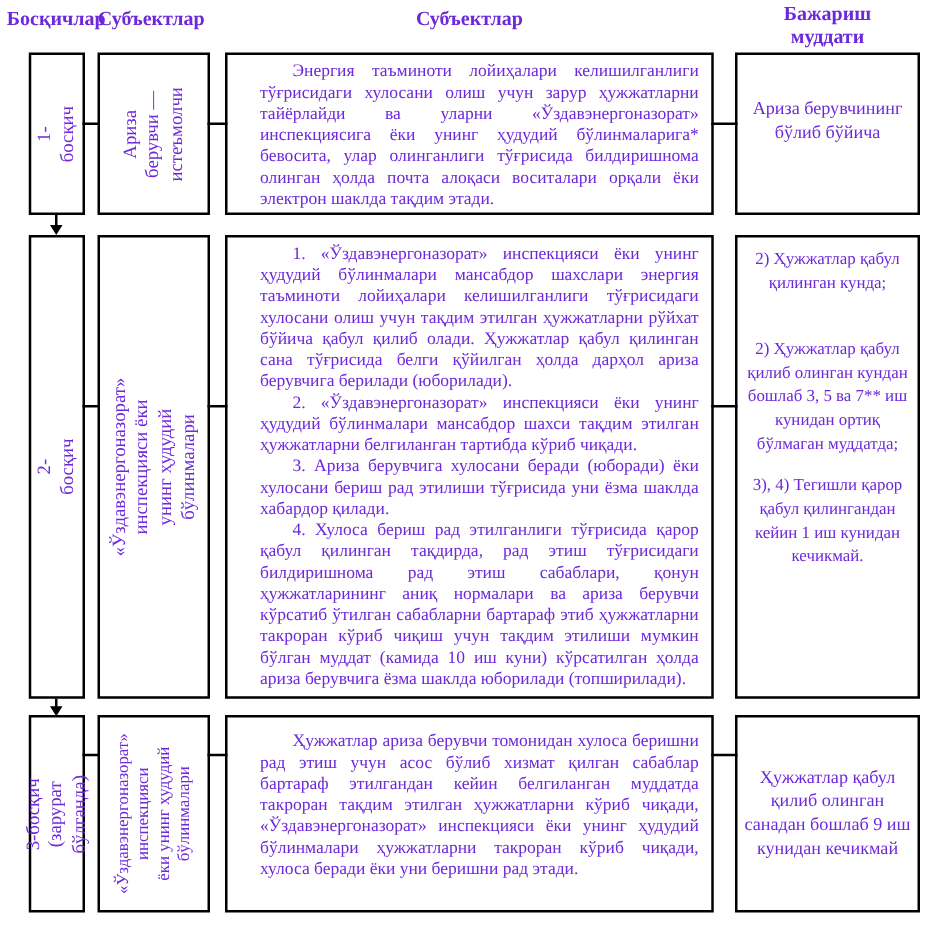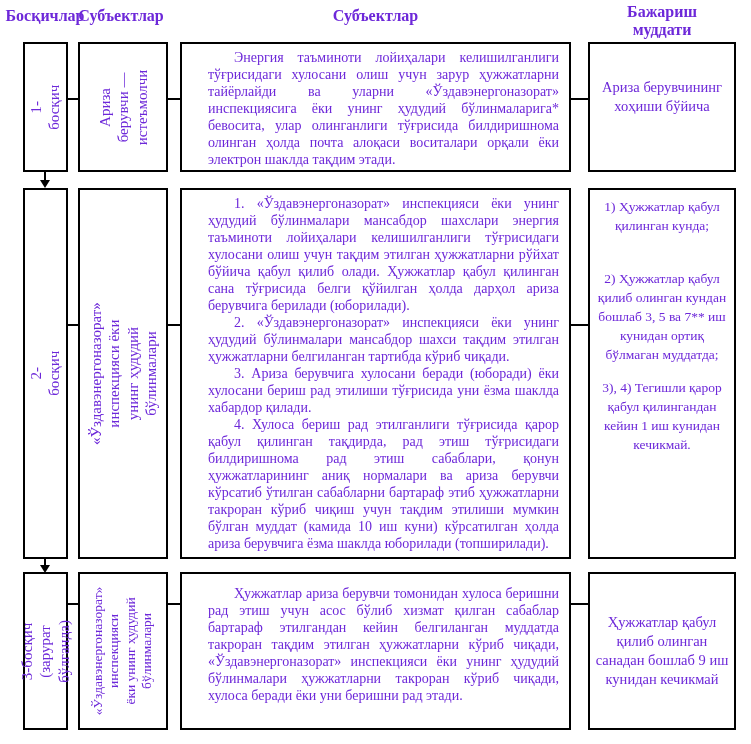--- a/index.html
+++ b/index.html
@@ -83,21 +83,21 @@
 берувчи —
 истеъмолчи</div>
     </div>
   </div>
   <div class="box r1 c3">
     <div class="txt">
       <p>Энергия таъминоти лойиҳалари келишилганлиги тўғрисидаги хулосани олиш учун зарур ҳужжатларни тайёрлайди ва уларни «Ўздавэнергоназорат» инспекциясига ёки унинг ҳудудий бўлинмаларига* бевосита, улар олинганлиги тўғрисида билдиришнома олинган ҳолда почта алоқаси воситалари орқали ёки электрон шаклда тақдим этади.</p>
     </div>
   </div>
   <div class="box r1 c4">
-    <div class="center-cell lift">Ариза берувчининг хоҳиши бўйича</div>
+    <div class="center-cell lift">Ариза берувчининг бўлиб бўйича</div>
   </div>
 
   <div class="hline" style="left:66px; top:98px; width:14px;"></div>
   <div class="hline" style="left:166px; top:98px; width:16px;"></div>
   <div class="hline" style="left:569px; top:98px; width:21px;"></div>
 
   <div class="vstem" style="left:44px; top:172px; height:9px;"></div>
   <div class="ahead" style="left:40px; top:180px;"></div>
 
   <div class="box r2 c1">
@@ -114,21 +114,21 @@
   <div class="box r2 c3">
     <div class="txt">
       <p>1. «Ўздавэнергоназорат» инспекцияси ёки унинг ҳудудий бўлинмалари мансабдор шахслари энергия таъминоти лойиҳалари келишилганлиги тўғрисидаги хулосани олиш учун тақдим этилган ҳужжатларни рўйхат бўйича қабул қилиб олади. Ҳужжатлар қабул қилинган сана тўғрисида белги қўйилган ҳолда дарҳол ариза берувчига берилади (юборилади).</p>
       <p>2. «Ўздавэнергоназорат» инспекцияси ёки унинг ҳудудий бўлинмалари мансабдор шахси тақдим этилган ҳужжатларни белгиланган тартибда кўриб чиқади.</p>
       <p>3. Ариза берувчига хулосани беради (юборади) ёки хулосани бериш рад этилиши тўғрисида уни ёзма шаклда хабардор қилади.</p>
       <p>4. Хулоса бериш рад этилганлиги тўғрисида қарор қабул қилинган тақдирда, рад этиш тўғрисидаги билдиришнома рад этиш сабаблари, қонун ҳужжатларининг аниқ нормалари ва ариза берувчи кўрсатиб ўтилган сабабларни бартараф этиб ҳужжатларни такроран кўриб чиқиш учун тақдим этилиши мумкин бўлган муддат (камида 10 иш куни) кўрсатилган ҳолда ариза берувчига ёзма шаклда юборилади (топширилади).</p>
     </div>
   </div>
   <div class="box r2 c4">
     <div class="dl2">
-      <p class="i1">1) Ҳужжатлар қабул қилинган кунда;</p>
+      <p class="i1">2) Ҳужжатлар қабул қилинган кунда;</p>
       <p class="i2">2) Ҳужжатлар қабул қилиб олинган кундан бошлаб 3, 5 ва 7** иш кунидан ортиқ бўлмаган муддатда;</p>
       <p class="i3">3), 4) Тегишли қарор қабул қилингандан кейин 1 иш кунидан кечикмай.</p>
     </div>
   </div>
 
   <div class="hline" style="left:66px; top:324px; width:14px;"></div>
   <div class="hline" style="left:166px; top:324px; width:16px;"></div>
   <div class="hline" style="left:569px; top:324px; width:21px;"></div>
 
   <div class="vstem" style="left:44px; top:559px; height:7px;"></div>

